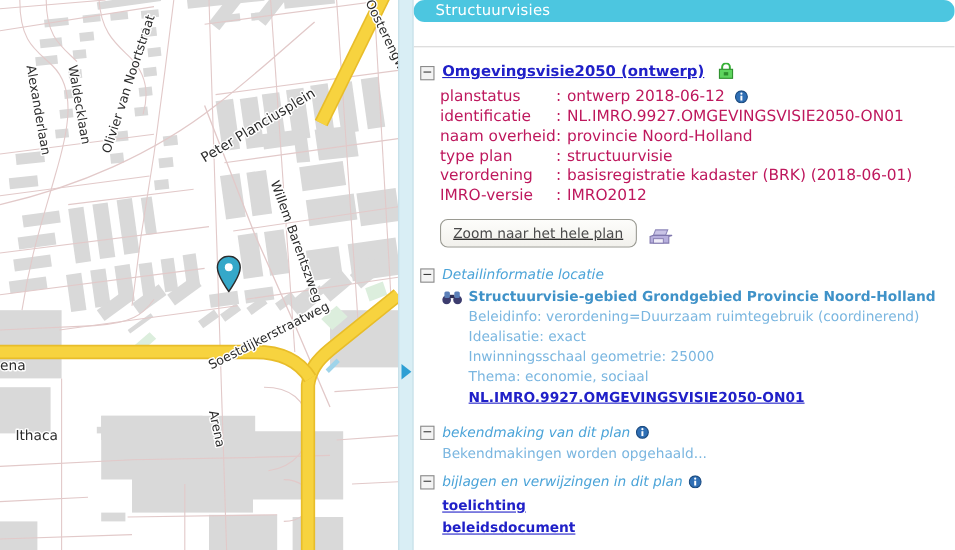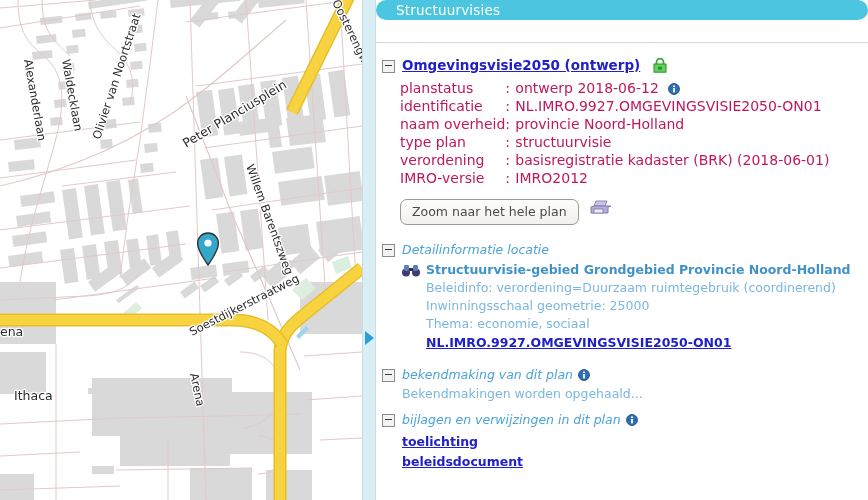--- a/index.html
+++ b/index.html
@@ -86,21 +86,21 @@
 
   table.props{border-collapse:collapse;margin:8px 0 0 24px;}
   table.props td{
     padding:0 0 3px 0;font-size:14px;color:#be185d;white-space:nowrap;
     line-height:15px;
     margin-top:10px;
   }
   table.props td.k{width:104px;}
   table.props td.sep{width:10px;}
 
-  .btnrow{margin:10px 12px 0 24px;display:flex;align-items:flex-start;}
+  .btnrow{margin:10px 12px 0 24px;display:flex;align-items:flex-end;text-decoration:underline;}
   .zbtn{
     font-family:"DejaVu Sans","Liberation Sans",sans-serif;
     font-size:12.5px;color:#4a4a4a;
     background:linear-gradient(#fdfdfb,#f2f1ec);
     border:1px solid #9a9a92;border-radius:7px;
     padding:4px 11px 5px 11px;cursor:pointer;
   }
   .printer{width:22px;height:18px;margin-left:11px;cursor:pointer;}
 
   .sechead{margin-top:16px;display:flex;align-items:center;}
@@ -410,20 +410,21 @@
             <svg class="bino" viewBox="0 0 18 13">
               <circle cx="4" cy="8.6" r="4" fill="#3c3c6e"></circle>
               <circle cx="14" cy="8.6" r="4" fill="#3c3c6e"></circle>
               <rect x="2" y="1" width="5" height="6" rx="1.4" fill="#5b7fb8"></rect>
               <rect x="11" y="1" width="5" height="6" rx="1.4" fill="#5b7fb8"></rect>
               <rect x="7" y="4" width="4" height="3" fill="#2e2e55"></rect>
             </svg>
             <span class="dtitle">Structuurvisie-gebied Grondgebied Provincie Noord-Holland</span>
           </div>
           <div class="dline">Beleidinfo: verordening=Duurzaam ruimtegebruik (coordinerend)</div>
+          <div class="dline">Idealisatie: exact</div>
           <div class="dline">Inwinningsschaal geometrie: 25000</div>
           <div class="dline">Thema: economie, sociaal</div>
           <div class="dlink">
             <a class="link bold">NL.IMRO.9927.OMGEVINGSVISIE2050-ON01</a>
           </div>
         </div>
 
         <div class="sechead">
           <span class="tbox"></span>
           <span class="txt">bekendmaking van dit plan</span>

